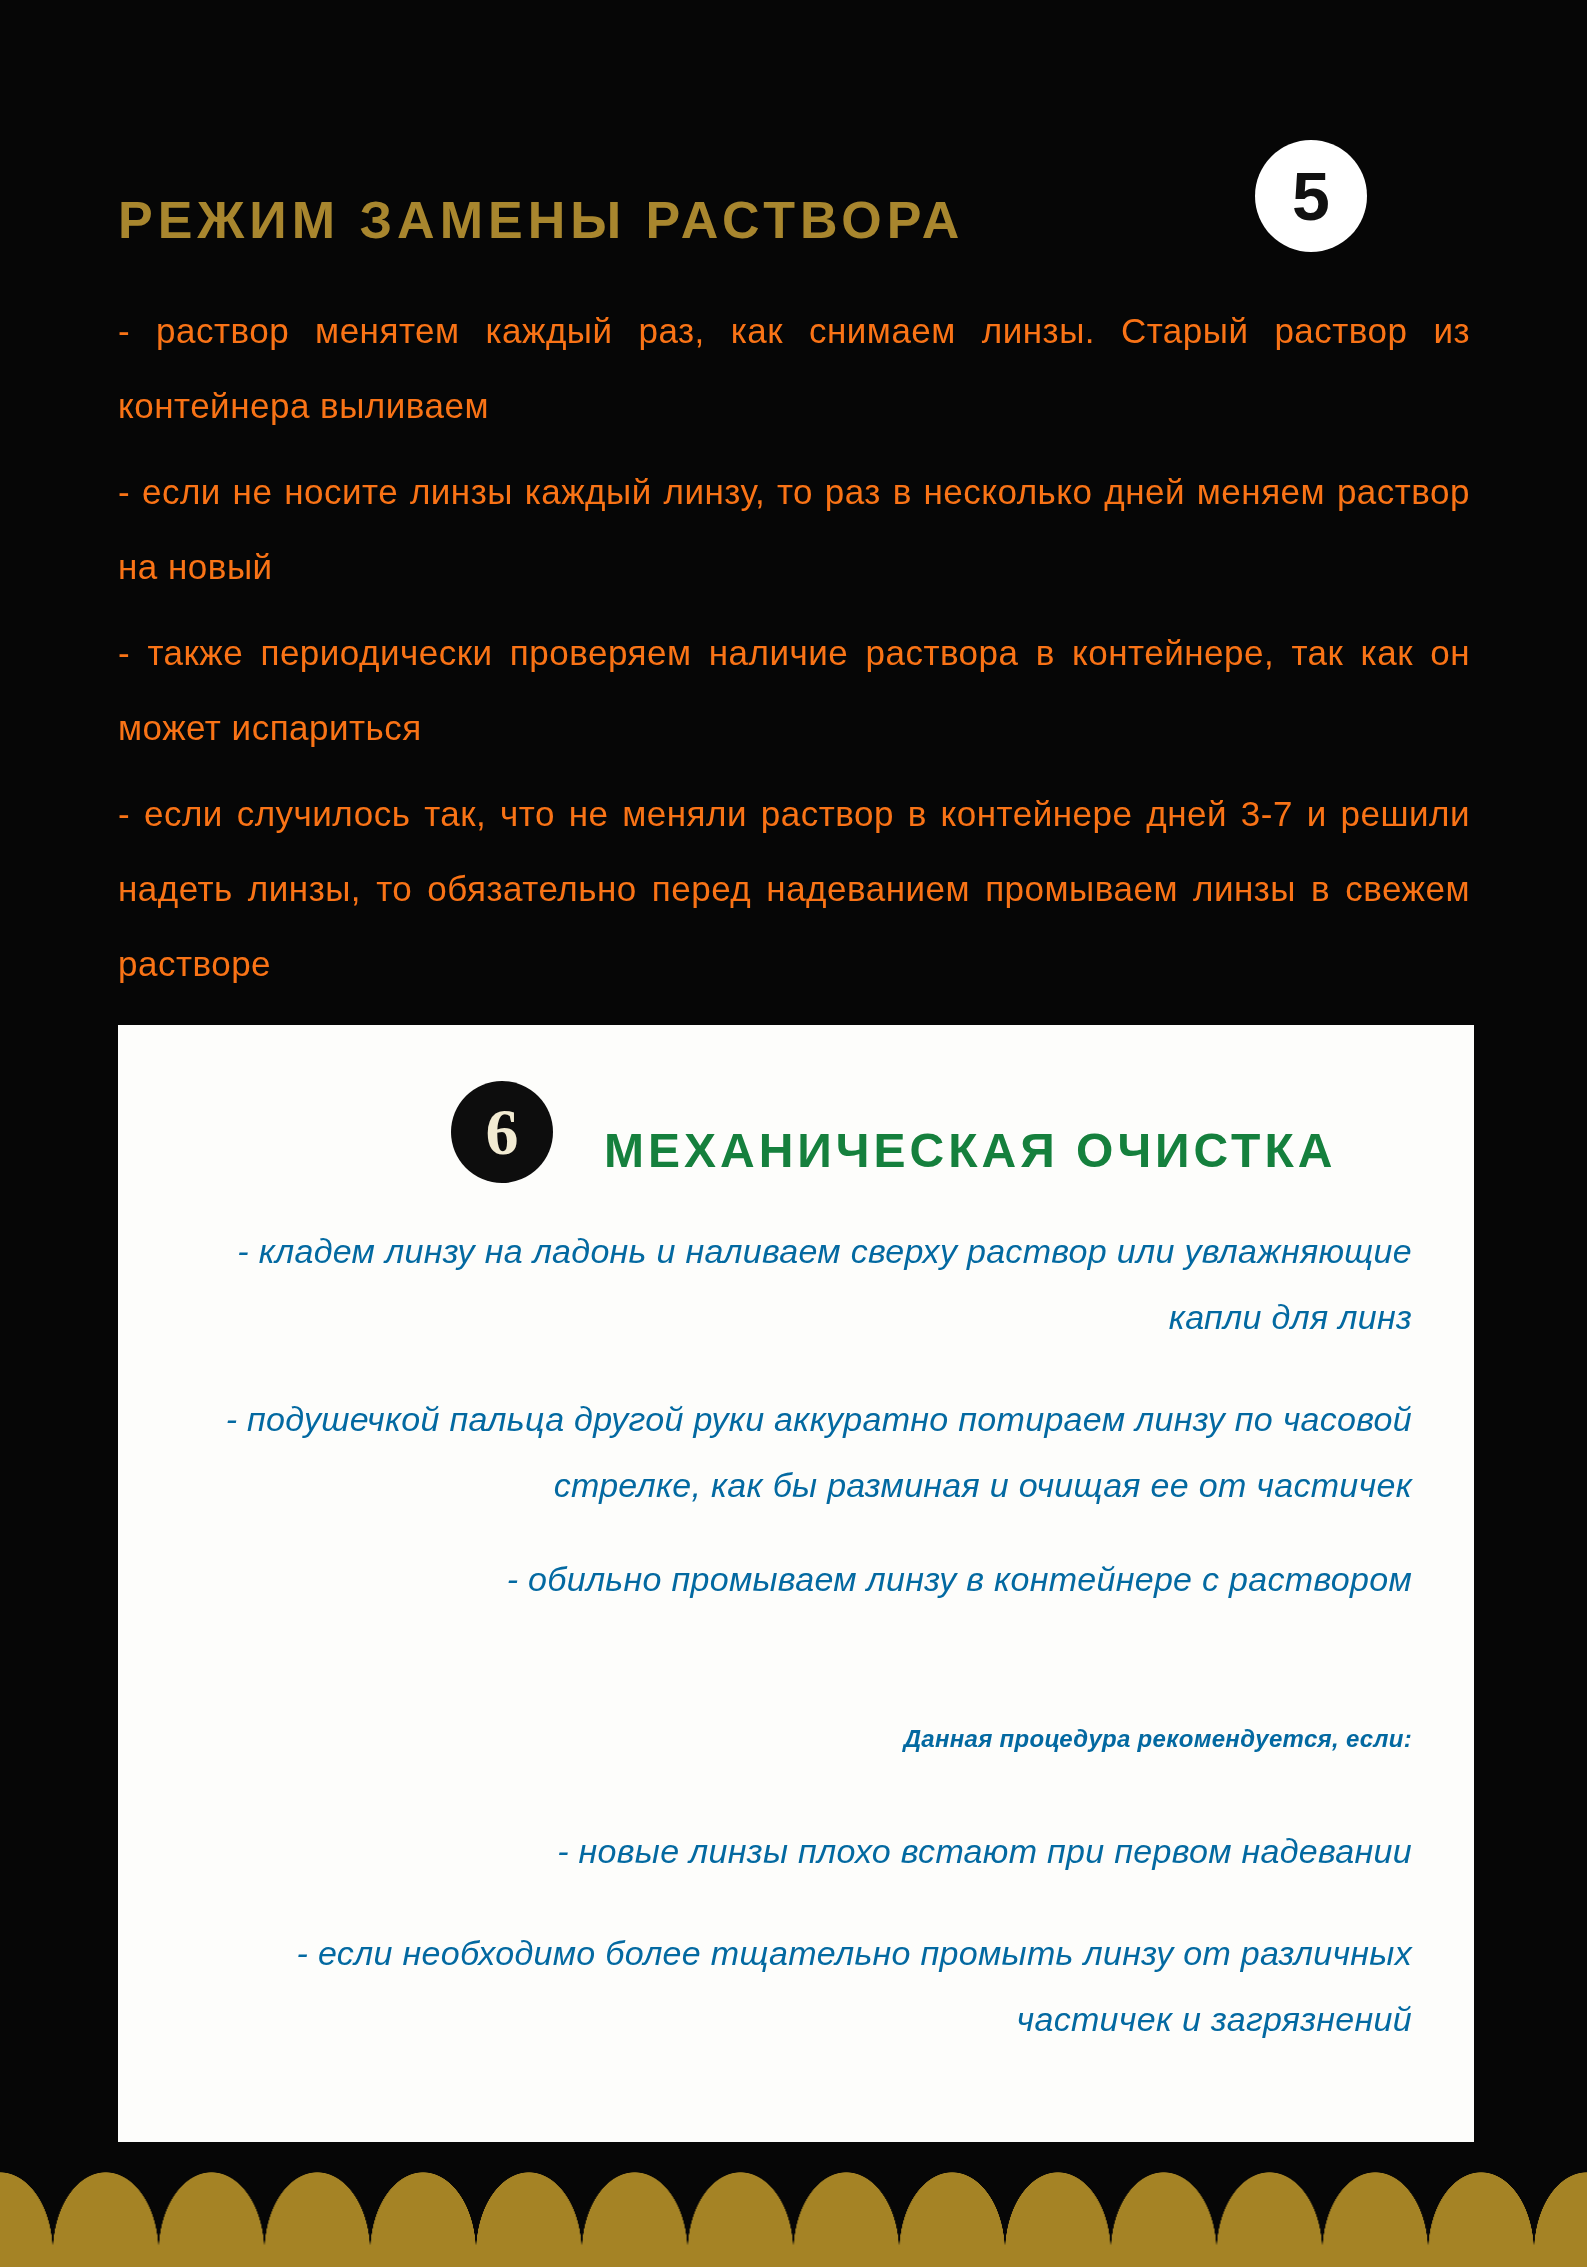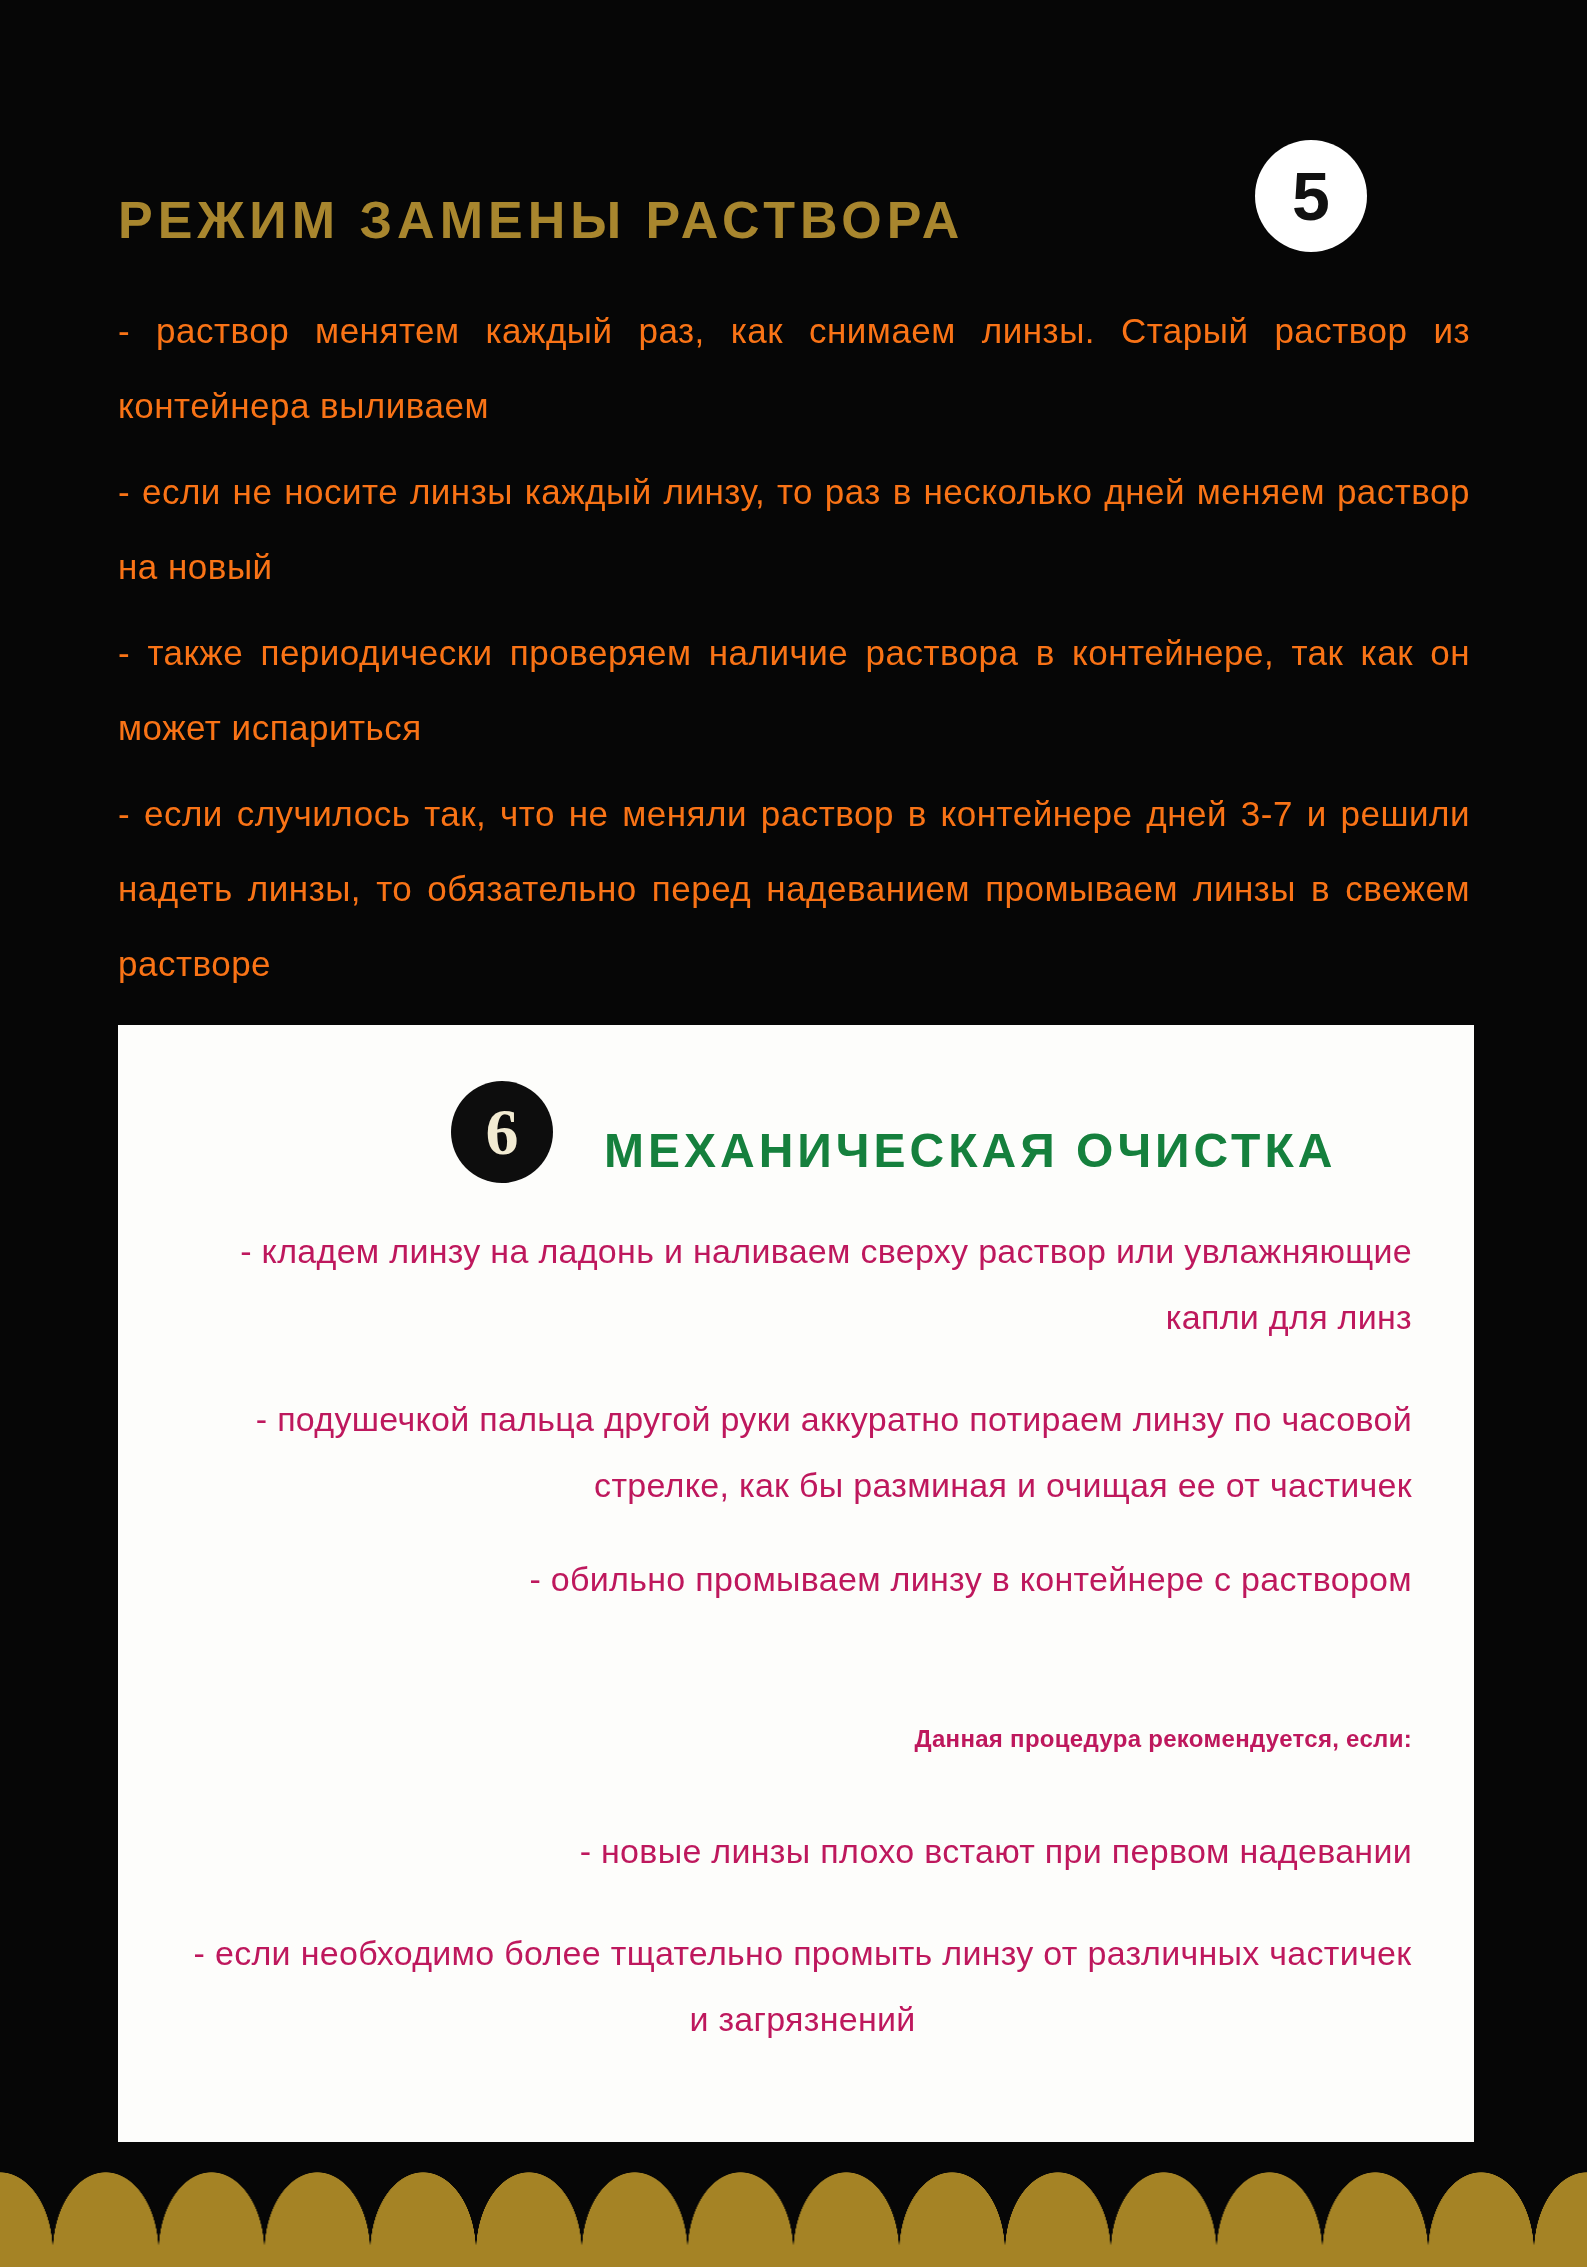--- a/index.html
+++ b/index.html
@@ -91,36 +91,37 @@
     font-weight: bold;
     letter-spacing: 4px;
     color: #15803d;
     white-space: nowrap;
   }
   .card-body {
     position: absolute;
     left: 75px;
     right: 62px;
     top: 193px;
-    color: #be185d;
+    color: #0369a1;
     font-size: 34px;
     line-height: 66px;
     letter-spacing: 0.3px;
     text-align: right;
+    font-style: italic;
   }
   .card-body p { margin: 0; }
   .cp2 { margin-top: 36px !important; }
   .cp3 { margin-top: 28px !important; }
   .rec-heading {
     margin-top: 94px !important;
     font-size: 24px;
     font-weight: bold;
   }
   .rec1 { margin-top: 46px !important; }
-  .rec2 { margin-top: 36px !important; text-align: center; }
+  .rec2 { margin-top: 36px !important; }
 
   
   .scallops {
     position: absolute;
     left: 0;
     bottom: 0;
     width: 100%;
     height: 95px;
     background-image:
       radial-gradient(ellipse 53px 80px at 50% 100%, #a58325 99.2%, rgba(165, 131, 37, 0) 100%),

